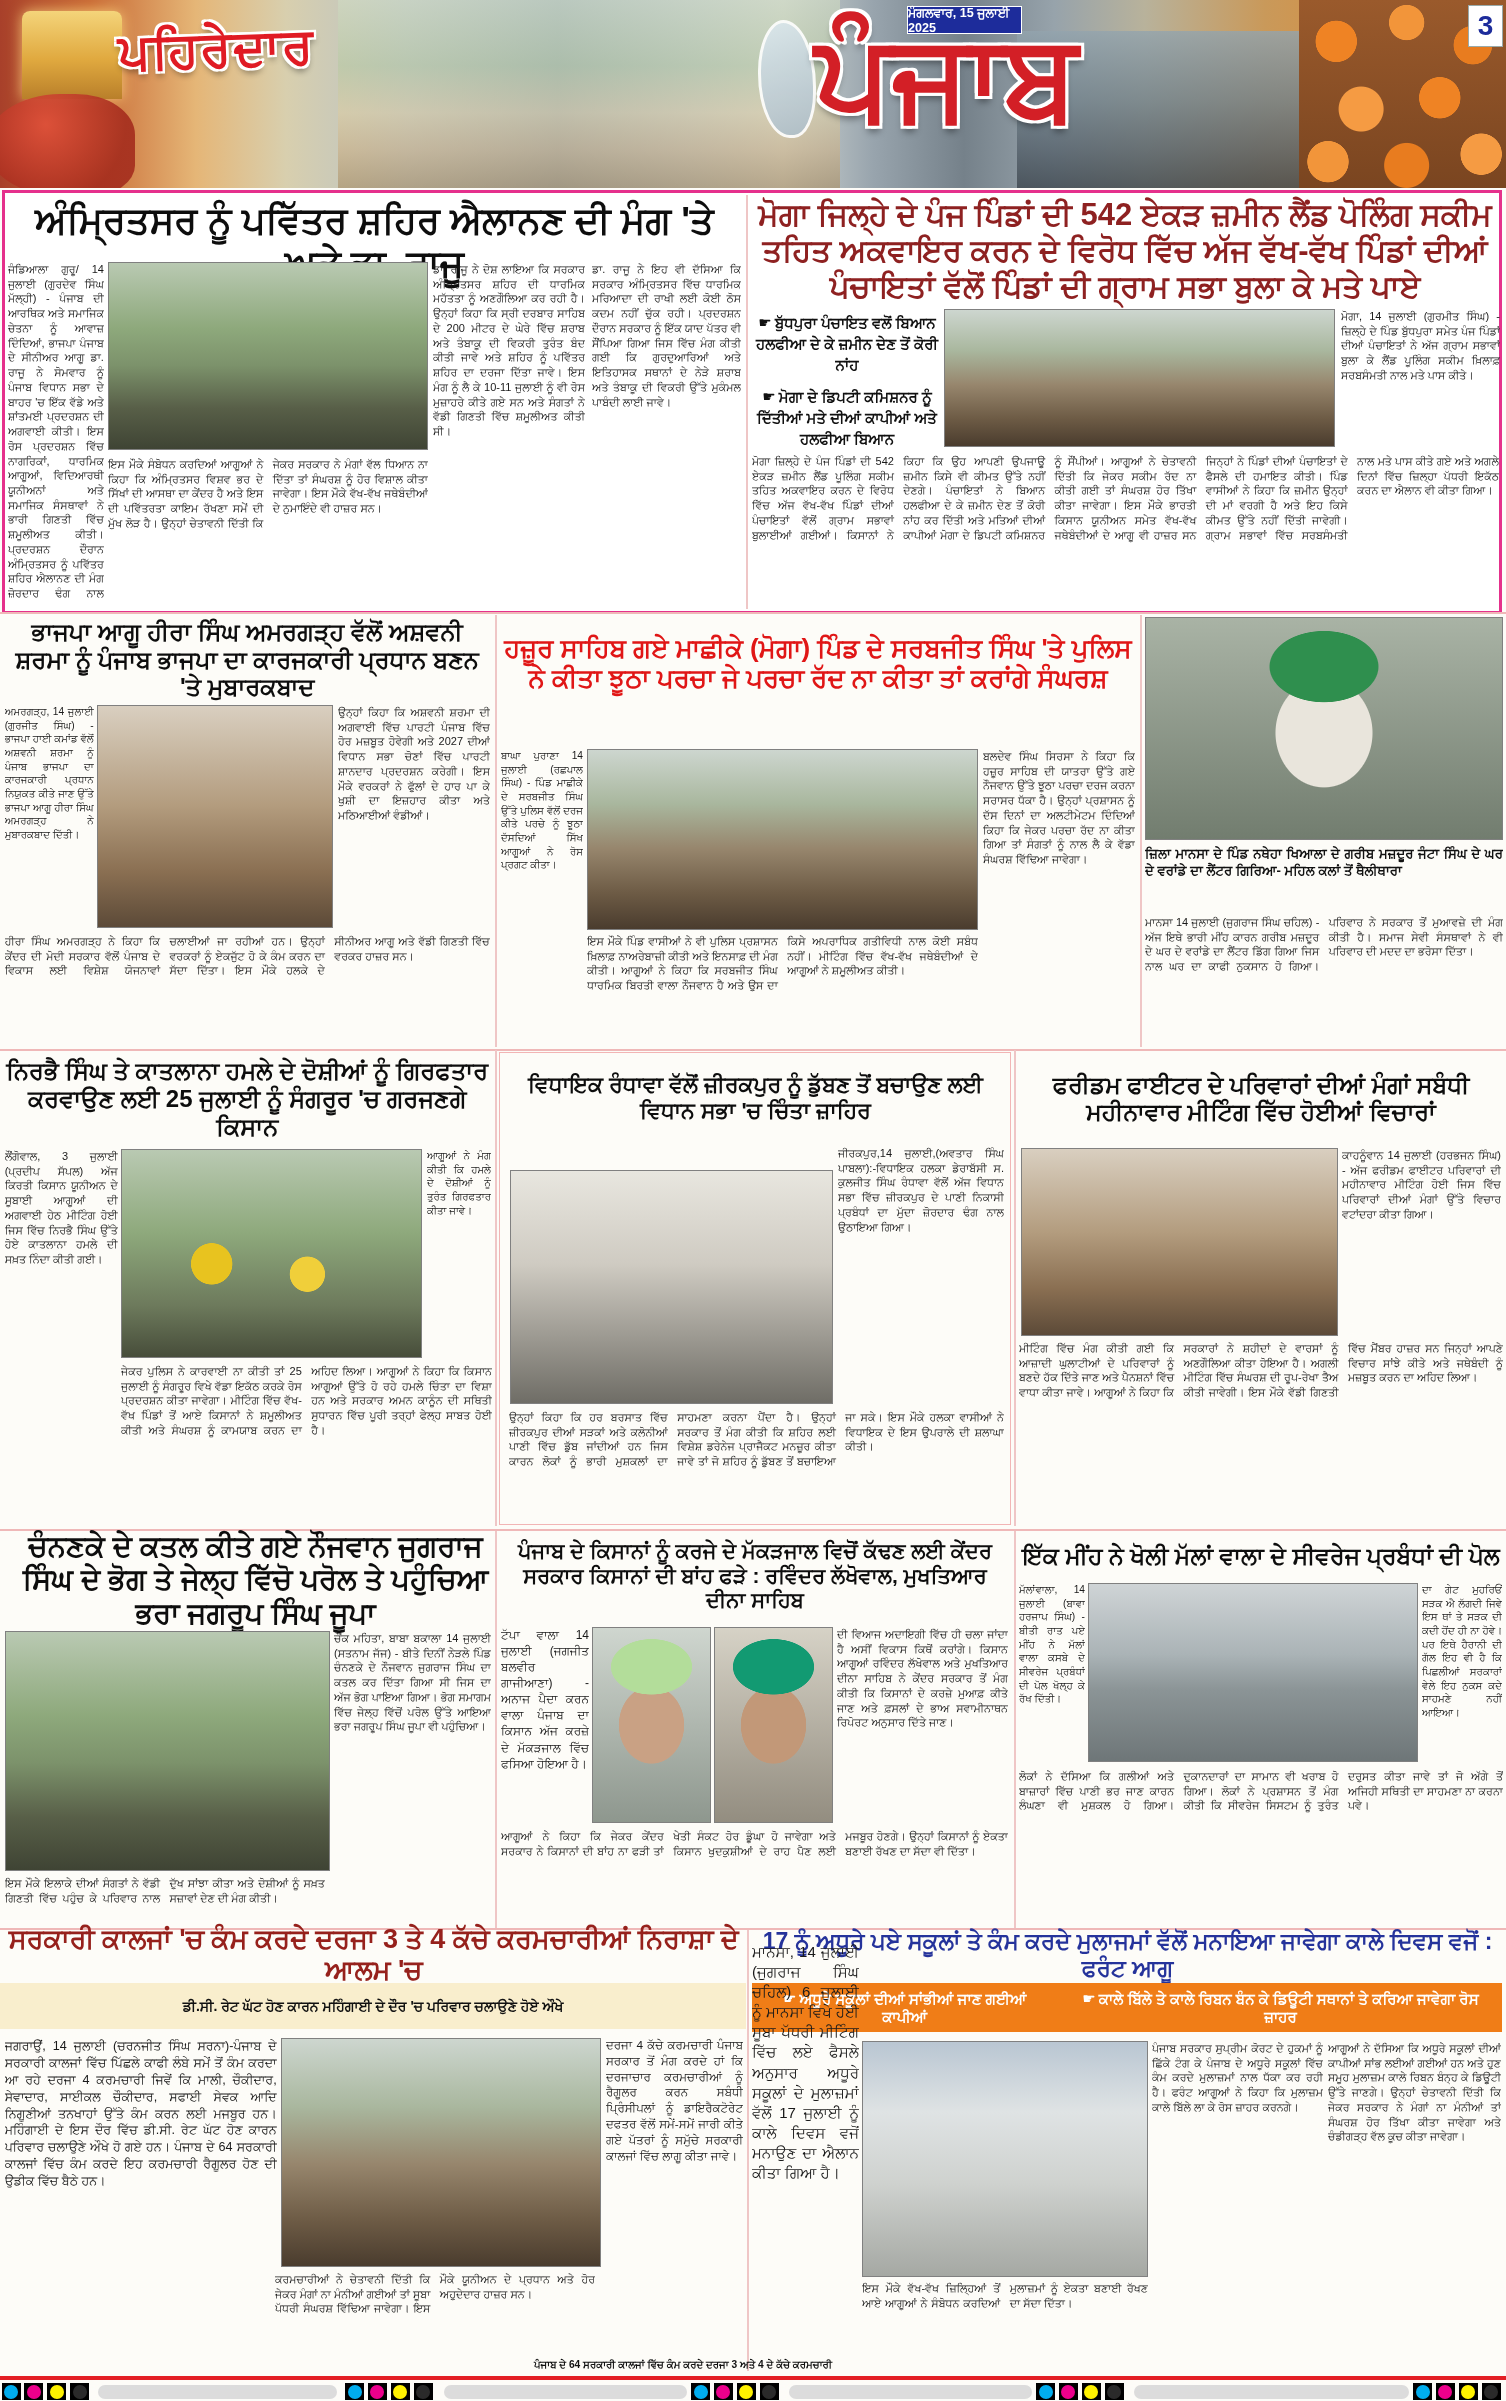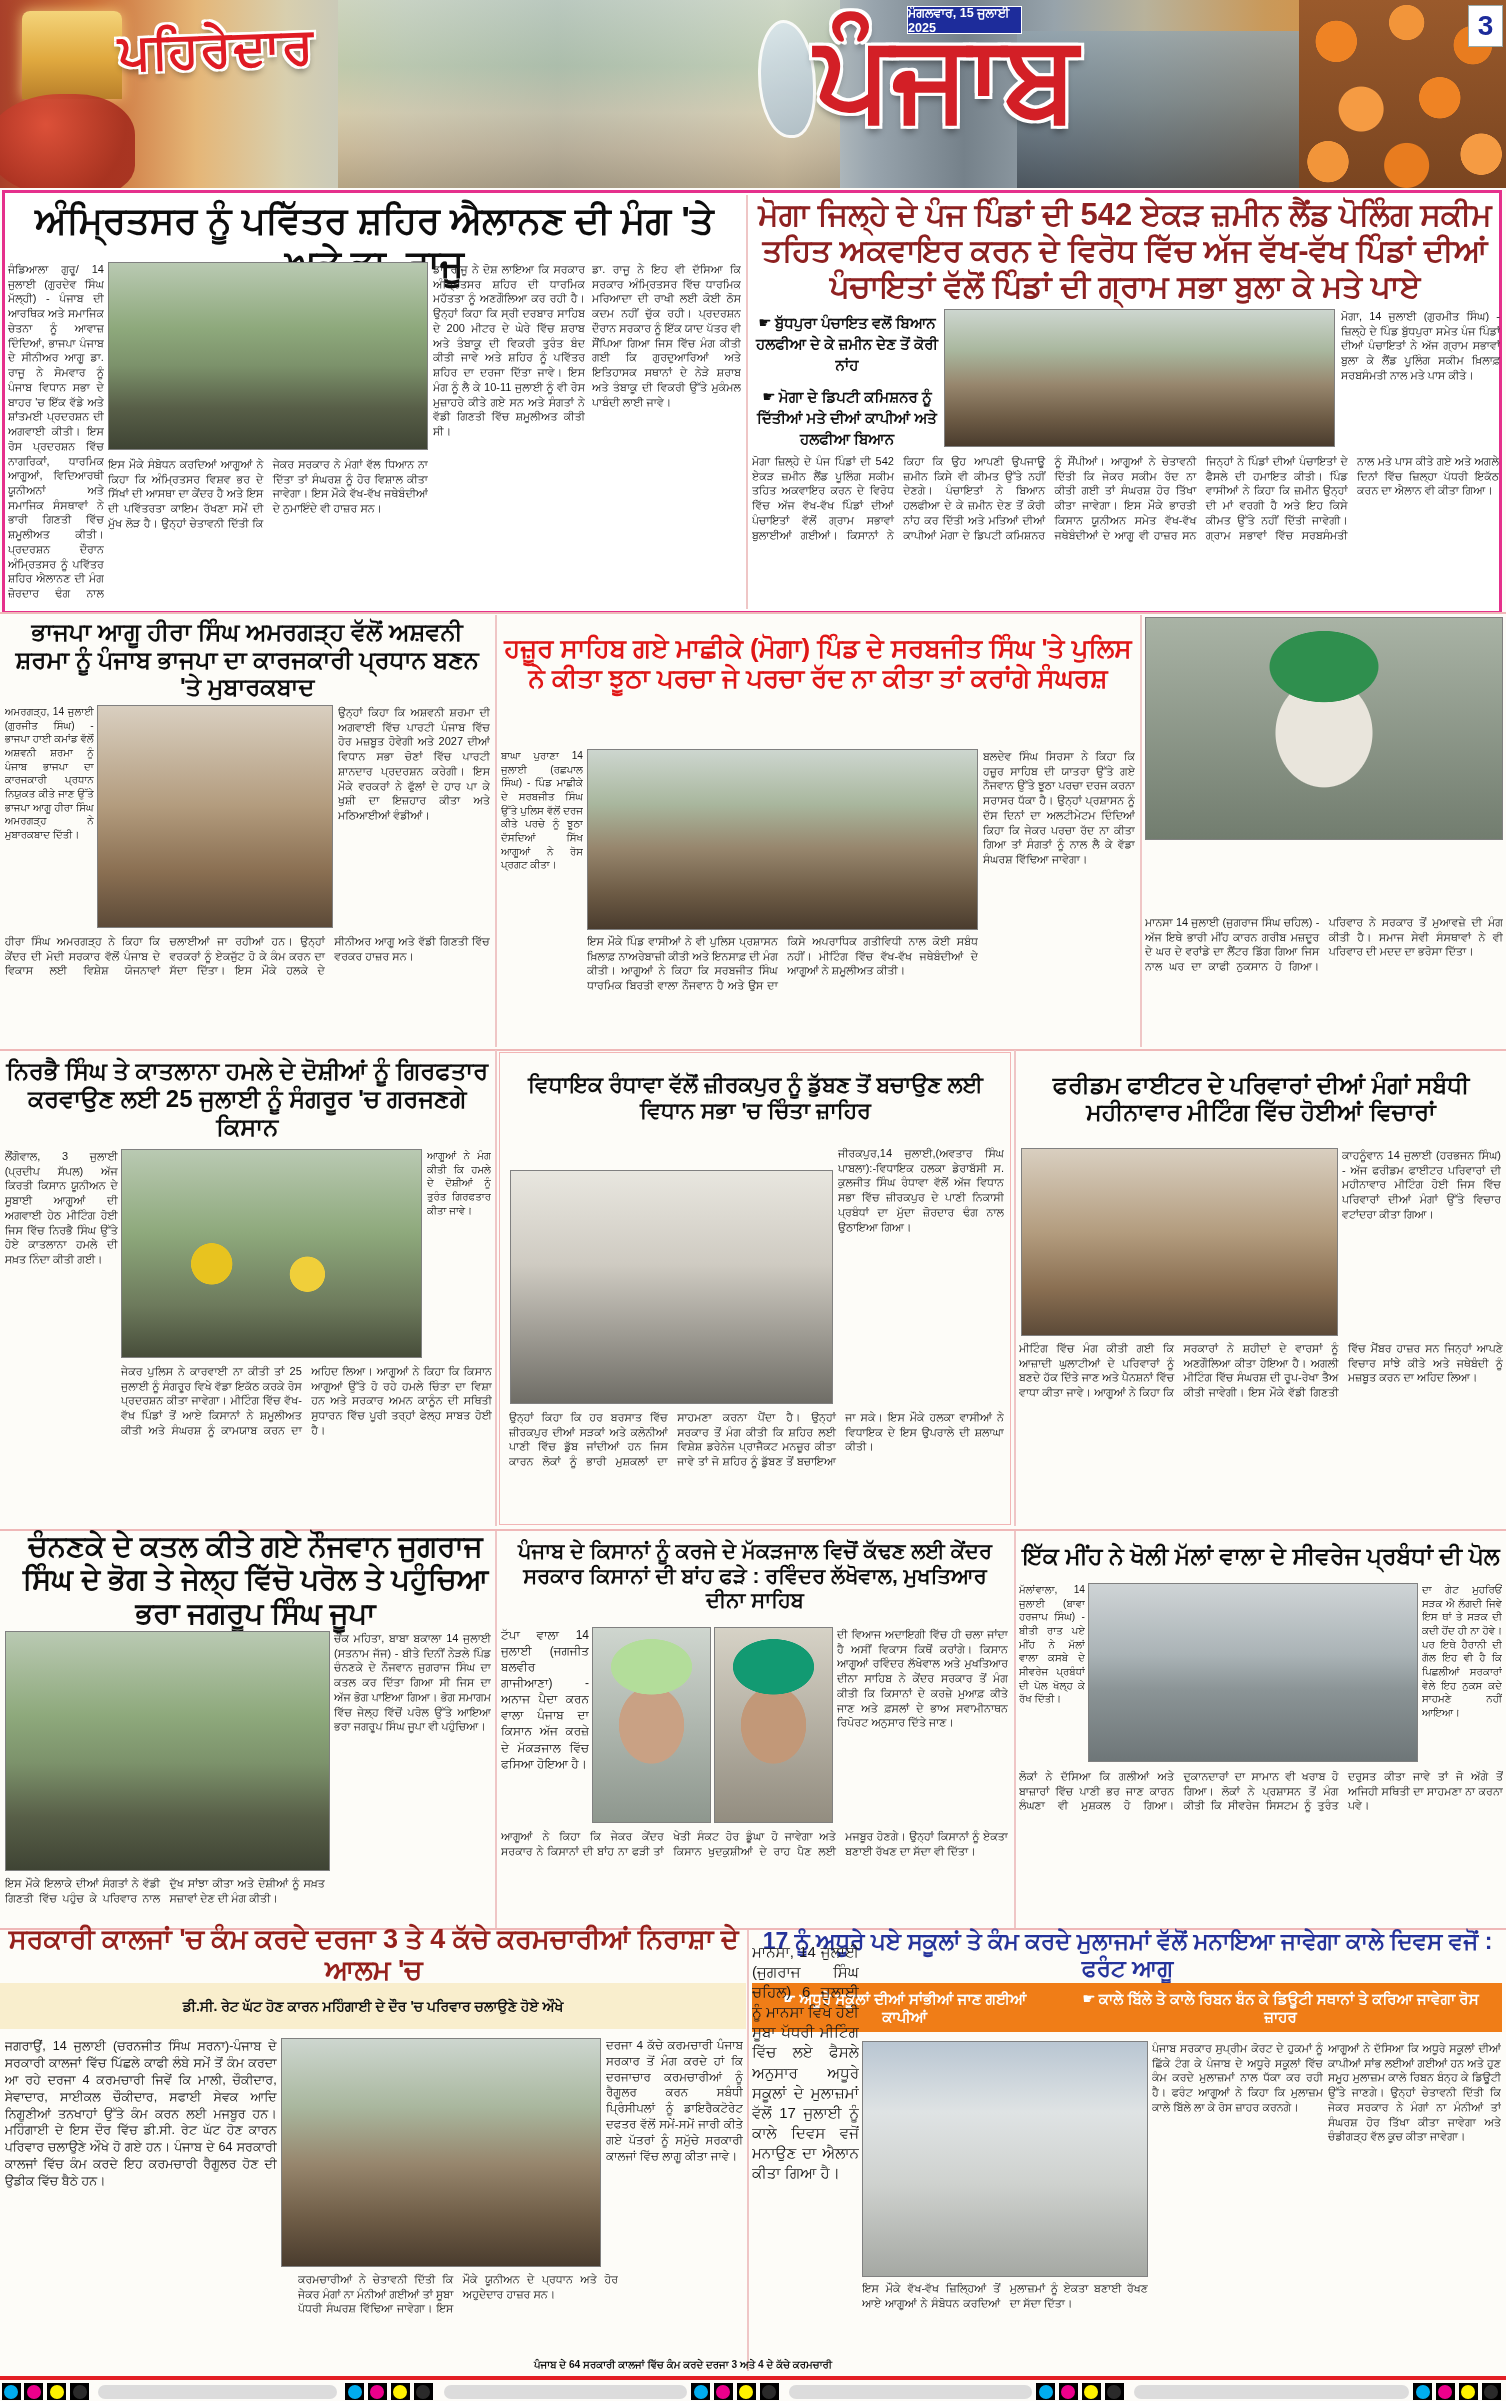--- a/index.html
+++ b/index.html
@@ -120,20 +120,21 @@
   <div class="tx" style="left:338px;top:705px;width:152px;height:223px">ਉਨ੍ਹਾਂ ਕਿਹਾ ਕਿ ਅਸ਼ਵਨੀ ਸ਼ਰਮਾ ਦੀ ਅਗਵਾਈ ਵਿੱਚ ਪਾਰਟੀ ਪੰਜਾਬ ਵਿੱਚ ਹੋਰ ਮਜ਼ਬੂਤ ਹੋਵੇਗੀ ਅਤੇ 2027 ਦੀਆਂ ਵਿਧਾਨ ਸਭਾ ਚੋਣਾਂ ਵਿੱਚ ਪਾਰਟੀ ਸ਼ਾਨਦਾਰ ਪ੍ਰਦਰਸ਼ਨ ਕਰੇਗੀ। ਇਸ ਮੌਕੇ ਵਰਕਰਾਂ ਨੇ ਫੁੱਲਾਂ ਦੇ ਹਾਰ ਪਾ ਕੇ ਖੁਸ਼ੀ ਦਾ ਇਜ਼ਹਾਰ ਕੀਤਾ ਅਤੇ ਮਠਿਆਈਆਂ ਵੰਡੀਆਂ।</div>
   <div class="tx c3" style="left:4.7px;top:934px;width:485px;height:111px">ਹੀਰਾ ਸਿੰਘ ਅਮਰਗੜ੍ਹ ਨੇ ਕਿਹਾ ਕਿ ਕੇਂਦਰ ਦੀ ਮੋਦੀ ਸਰਕਾਰ ਵੱਲੋਂ ਪੰਜਾਬ ਦੇ ਵਿਕਾਸ ਲਈ ਵਿਸ਼ੇਸ਼ ਯੋਜਨਾਵਾਂ ਚਲਾਈਆਂ ਜਾ ਰਹੀਆਂ ਹਨ। ਉਨ੍ਹਾਂ ਵਰਕਰਾਂ ਨੂੰ ਏਕਜੁੱਟ ਹੋ ਕੇ ਕੰਮ ਕਰਨ ਦਾ ਸੱਦਾ ਦਿੱਤਾ। ਇਸ ਮੌਕੇ ਹਲਕੇ ਦੇ ਸੀਨੀਅਰ ਆਗੂ ਅਤੇ ਵੱਡੀ ਗਿਣਤੀ ਵਿੱਚ ਵਰਕਰ ਹਾਜ਼ਰ ਸਨ।</div>
 
   <div class="hl red" style="left:504px;top:622px;width:628px;height:82px;font-size:26px">ਹਜ਼ੂਰ ਸਾਹਿਬ ਗਏ ਮਾਛੀਕੇ (ਮੋਗਾ) ਪਿੰਡ ਦੇ ਸਰਬਜੀਤ ਸਿੰਘ 'ਤੇ ਪੁਲਿਸ ਨੇ ਕੀਤਾ ਝੂਠਾ ਪਰਚਾ ਜੇ ਪਰਚਾ ਰੱਦ ਨਾ ਕੀਤਾ ਤਾਂ ਕਰਾਂਗੇ ਸੰਘਰਸ਼</div>
   <div class="tx" style="left:501px;top:749px;width:82px;height:295px;font-size:10.2px">ਬਾਘਾ ਪੁਰਾਣਾ 14 ਜੁਲਾਈ (ਰਛਪਾਲ ਸਿੰਘ) - ਪਿੰਡ ਮਾਛੀਕੇ ਦੇ ਸਰਬਜੀਤ ਸਿੰਘ ਉੱਤੇ ਪੁਲਿਸ ਵੱਲੋਂ ਦਰਜ ਕੀਤੇ ਪਰਚੇ ਨੂੰ ਝੂਠਾ ਦੱਸਦਿਆਂ ਸਿੱਖ ਆਗੂਆਂ ਨੇ ਰੋਸ ਪ੍ਰਗਟ ਕੀਤਾ।</div>
   <div class="ph p-group" style="left:587px;top:749px;width:391px;height:181px"></div>
   <div class="tx" style="left:983px;top:749px;width:152px;height:295px">ਬਲਦੇਵ ਸਿੰਘ ਸਿਰਸਾ ਨੇ ਕਿਹਾ ਕਿ ਹਜ਼ੂਰ ਸਾਹਿਬ ਦੀ ਯਾਤਰਾ ਉੱਤੇ ਗਏ ਨੌਜਵਾਨ ਉੱਤੇ ਝੂਠਾ ਪਰਚਾ ਦਰਜ ਕਰਨਾ ਸਰਾਸਰ ਧੱਕਾ ਹੈ। ਉਨ੍ਹਾਂ ਪ੍ਰਸ਼ਾਸਨ ਨੂੰ ਦੱਸ ਦਿਨਾਂ ਦਾ ਅਲਟੀਮੇਟਮ ਦਿੰਦਿਆਂ ਕਿਹਾ ਕਿ ਜੇਕਰ ਪਰਚਾ ਰੱਦ ਨਾ ਕੀਤਾ ਗਿਆ ਤਾਂ ਸੰਗਤਾਂ ਨੂੰ ਨਾਲ ਲੈ ਕੇ ਵੱਡਾ ਸੰਘਰਸ਼ ਵਿੱਢਿਆ ਜਾਵੇਗਾ।</div>
   <div class="tx c2" style="left:587px;top:934px;width:391px;height:110px">ਇਸ ਮੌਕੇ ਪਿੰਡ ਵਾਸੀਆਂ ਨੇ ਵੀ ਪੁਲਿਸ ਪ੍ਰਸ਼ਾਸਨ ਖ਼ਿਲਾਫ਼ ਨਾਅਰੇਬਾਜ਼ੀ ਕੀਤੀ ਅਤੇ ਇਨਸਾਫ਼ ਦੀ ਮੰਗ ਕੀਤੀ। ਆਗੂਆਂ ਨੇ ਕਿਹਾ ਕਿ ਸਰਬਜੀਤ ਸਿੰਘ ਧਾਰਮਿਕ ਬਿਰਤੀ ਵਾਲਾ ਨੌਜਵਾਨ ਹੈ ਅਤੇ ਉਸ ਦਾ ਕਿਸੇ ਅਪਰਾਧਿਕ ਗਤੀਵਿਧੀ ਨਾਲ ਕੋਈ ਸਬੰਧ ਨਹੀਂ। ਮੀਟਿੰਗ ਵਿੱਚ ਵੱਖ-ਵੱਖ ਜਥੇਬੰਦੀਆਂ ਦੇ ਆਗੂਆਂ ਨੇ ਸ਼ਮੂਲੀਅਤ ਕੀਤੀ।</div>
 
   <div class="ph p-farmer" style="left:1145px;top:617px;width:358px;height:223px"></div>
+  <div class="cap" style="left:1145px;top:845px;width:358px;height:66px">ਜ਼ਿਲਾ ਮਾਨਸਾ ਦੇ ਪਿੰਡ ਨਥੇਹਾ ਖਿਆਲਾ ਦੇ ਗਰੀਬ ਮਜ਼ਦੂਰ ਜੰਟਾ ਸਿੰਘ ਦੇ ਘਰ ਦੇ ਵਰਾਂਡੇ ਦਾ ਲੈਂਟਰ ਗਿਰਿਆ- ਮਹਿਲ ਕਲਾਂ ਤੋਂ ਥੈਲੀਥਾਰਾ</div>
   <div class="tx c2" style="left:1145px;top:915px;width:358px;height:130px">ਮਾਨਸਾ 14 ਜੁਲਾਈ (ਜੁਗਰਾਜ ਸਿੰਘ ਚਹਿਲ) - ਅੱਜ ਇਥੇ ਭਾਰੀ ਮੀਂਹ ਕਾਰਨ ਗਰੀਬ ਮਜ਼ਦੂਰ ਦੇ ਘਰ ਦੇ ਵਰਾਂਡੇ ਦਾ ਲੈਂਟਰ ਡਿੱਗ ਗਿਆ ਜਿਸ ਨਾਲ ਘਰ ਦਾ ਕਾਫੀ ਨੁਕਸਾਨ ਹੋ ਗਿਆ। ਪਰਿਵਾਰ ਨੇ ਸਰਕਾਰ ਤੋਂ ਮੁਆਵਜ਼ੇ ਦੀ ਮੰਗ ਕੀਤੀ ਹੈ। ਸਮਾਜ ਸੇਵੀ ਸੰਸਥਾਵਾਂ ਨੇ ਵੀ ਪਰਿਵਾਰ ਦੀ ਮਦਦ ਦਾ ਭਰੋਸਾ ਦਿੱਤਾ।</div>
 
   <div class="hr" style="left:0;top:1049px;width:1506px"></div>
   <div class="vr" style="left:495px;top:1050px;height:476px"></div>
   <div class="vr" style="left:1014px;top:1050px;height:476px"></div>
 
   <div class="hl" style="left:4.7px;top:1055px;width:485px;height:88px;font-size:24px">ਨਿਰਭੈ ਸਿੰਘ ਤੇ ਕਾਤਲਾਨਾ ਹਮਲੇ ਦੇ ਦੋਸ਼ੀਆਂ ਨੂੰ ਗਿਰਫਤਾਰ ਕਰਵਾਉਣ ਲਈ 25 ਜੁਲਾਈ ਨੂੰ ਸੰਗਰੂਰ 'ਚ ਗਰਜਣਗੇ ਕਿਸਾਨ</div>
   <div class="tx" style="left:4.7px;top:1149px;width:113px;height:374px">ਲੌਂਗੋਵਾਲ, 3 ਜੁਲਾਈ (ਪ੍ਰਦੀਪ ਸੱਪਲ) ਅੱਜ ਕਿਰਤੀ ਕਿਸਾਨ ਯੂਨੀਅਨ ਦੇ ਸੂਬਾਈ ਆਗੂਆਂ ਦੀ ਅਗਵਾਈ ਹੇਠ ਮੀਟਿੰਗ ਹੋਈ ਜਿਸ ਵਿੱਚ ਨਿਰਭੈ ਸਿੰਘ ਉੱਤੇ ਹੋਏ ਕਾਤਲਾਨਾ ਹਮਲੇ ਦੀ ਸਖ਼ਤ ਨਿੰਦਾ ਕੀਤੀ ਗਈ।</div>
   <div class="ph p-yellow" style="left:121px;top:1149px;width:301px;height:209px"></div>
   <div class="tx" style="left:427px;top:1149px;width:64px;height:209px;font-size:10.2px">ਆਗੂਆਂ ਨੇ ਮੰਗ ਕੀਤੀ ਕਿ ਹਮਲੇ ਦੇ ਦੋਸ਼ੀਆਂ ਨੂੰ ਤੁਰੰਤ ਗਿਰਫਤਾਰ ਕੀਤਾ ਜਾਵੇ।</div>
@@ -173,21 +174,21 @@
   <div class="tx c3" style="left:1019px;top:1769px;width:484px;height:155px">ਲੋਕਾਂ ਨੇ ਦੱਸਿਆ ਕਿ ਗਲੀਆਂ ਅਤੇ ਬਾਜ਼ਾਰਾਂ ਵਿੱਚ ਪਾਣੀ ਭਰ ਜਾਣ ਕਾਰਨ ਲੰਘਣਾ ਵੀ ਮੁਸ਼ਕਲ ਹੋ ਗਿਆ। ਦੁਕਾਨਦਾਰਾਂ ਦਾ ਸਾਮਾਨ ਵੀ ਖਰਾਬ ਹੋ ਗਿਆ। ਲੋਕਾਂ ਨੇ ਪ੍ਰਸ਼ਾਸਨ ਤੋਂ ਮੰਗ ਕੀਤੀ ਕਿ ਸੀਵਰੇਜ ਸਿਸਟਮ ਨੂੰ ਤੁਰੰਤ ਦਰੁਸਤ ਕੀਤਾ ਜਾਵੇ ਤਾਂ ਜੋ ਅੱਗੇ ਤੋਂ ਅਜਿਹੀ ਸਥਿਤੀ ਦਾ ਸਾਹਮਣਾ ਨਾ ਕਰਨਾ ਪਵੇ।</div>
 
   <div class="hr" style="left:0;top:1928px;width:1506px"></div>
   <div class="vr" style="left:747px;top:1930px;height:441px"></div>
 
   <div class="hl maroon2" style="left:6.3px;top:1933px;width:735px;height:44px;font-size:27px">ਸਰਕਾਰੀ ਕਾਲਜਾਂ 'ਚ ਕੰਮ ਕਰਦੇ ਦਰਜਾ 3 ਤੇ 4 ਕੱਚੇ ਕਰਮਚਾਰੀਆਂ ਨਿਰਾਸ਼ਾ ਦੇ ਆਲਮ 'ਚ</div>
   <div class="subbar" style="left:0;top:1983px;width:746px;height:46px;font-size:14px">ਡੀ.ਸੀ. ਰੇਟ ਘੱਟ ਹੋਣ ਕਾਰਨ ਮਹਿੰਗਾਈ ਦੇ ਦੌਰ 'ਚ ਪਰਿਵਾਰ ਚਲਾਉਣੇ ਹੋਏ ਔਖੇ</div>
   <div class="tx" style="left:4.7px;top:2038px;width:272px;height:330px;font-size:12.6px">ਜਗਰਾਉਂ, 14 ਜੁਲਾਈ (ਚਰਨਜੀਤ ਸਿੰਘ ਸਰਨਾ)-ਪੰਜਾਬ ਦੇ ਸਰਕਾਰੀ ਕਾਲਜਾਂ ਵਿੱਚ ਪਿੱਛਲੇ ਕਾਫੀ ਲੰਬੇ ਸਮੇਂ ਤੋਂ ਕੰਮ ਕਰਦਾ ਆ ਰਹੇ ਦਰਜਾ 4 ਕਰਮਚਾਰੀ ਜਿਵੇਂ ਕਿ ਮਾਲੀ, ਚੌਕੀਦਾਰ, ਸੇਵਾਦਾਰ, ਸਾਈਕਲ ਚੌਕੀਦਾਰ, ਸਫਾਈ ਸੇਵਕ ਆਦਿ ਨਿਗੂਣੀਆਂ ਤਨਖਾਹਾਂ ਉੱਤੇ ਕੰਮ ਕਰਨ ਲਈ ਮਜਬੂਰ ਹਨ। ਮਹਿੰਗਾਈ ਦੇ ਇਸ ਦੌਰ ਵਿੱਚ ਡੀ.ਸੀ. ਰੇਟ ਘੱਟ ਹੋਣ ਕਾਰਨ ਪਰਿਵਾਰ ਚਲਾਉਣੇ ਔਖੇ ਹੋ ਗਏ ਹਨ। ਪੰਜਾਬ ਦੇ 64 ਸਰਕਾਰੀ ਕਾਲਜਾਂ ਵਿੱਚ ਕੰਮ ਕਰਦੇ ਇਹ ਕਰਮਚਾਰੀ ਰੈਗੂਲਰ ਹੋਣ ਦੀ ਉਡੀਕ ਵਿੱਚ ਬੈਠੇ ਹਨ।</div>
   <div class="ph p-group" style="left:281px;top:2038px;width:320px;height:229px"></div>
   <div class="tx" style="left:606px;top:2038px;width:137px;height:330px;font-size:11.8px">ਦਰਜਾ 4 ਕੱਚੇ ਕਰਮਚਾਰੀ ਪੰਜਾਬ ਸਰਕਾਰ ਤੋਂ ਮੰਗ ਕਰਦੇ ਹਾਂ ਕਿ ਦਰਜਾਚਾਰ ਕਰਮਚਾਰੀਆਂ ਨੂੰ ਰੈਗੂਲਰ ਕਰਨ ਸਬੰਧੀ ਪ੍ਰਿੰਸੀਪਲਾਂ ਨੂੰ ਡਾਇਰੈਕਟੋਰੇਟ ਦਫਤਰ ਵੱਲੋਂ ਸਮੇਂ-ਸਮੇਂ ਜਾਰੀ ਕੀਤੇ ਗਏ ਪੱਤਰਾਂ ਨੂੰ ਸਮੁੱਚੇ ਸਰਕਾਰੀ ਕਾਲਜਾਂ ਵਿੱਚ ਲਾਗੂ ਕੀਤਾ ਜਾਵੇ।</div>
-  <div class="tx c2" style="left:298px;top:2272px;width:320px;height:82px">ਕਰਮਚਾਰੀਆਂ ਨੇ ਚੇਤਾਵਨੀ ਦਿੱਤੀ ਕਿ ਜੇਕਰ ਮੰਗਾਂ ਨਾ ਮੰਨੀਆਂ ਗਈਆਂ ਤਾਂ ਸੂਬਾ ਪੱਧਰੀ ਸੰਘਰਸ਼ ਵਿੱਢਿਆ ਜਾਵੇਗਾ। ਇਸ ਮੌਕੇ ਯੂਨੀਅਨ ਦੇ ਪ੍ਰਧਾਨ ਅਤੇ ਹੋਰ ਅਹੁਦੇਦਾਰ ਹਾਜ਼ਰ ਸਨ।</div>
+  <div class="tx c2" style="left:275px;top:2272px;width:320px;height:82px">ਕਰਮਚਾਰੀਆਂ ਨੇ ਚੇਤਾਵਨੀ ਦਿੱਤੀ ਕਿ ਜੇਕਰ ਮੰਗਾਂ ਨਾ ਮੰਨੀਆਂ ਗਈਆਂ ਤਾਂ ਸੂਬਾ ਪੱਧਰੀ ਸੰਘਰਸ਼ ਵਿੱਢਿਆ ਜਾਵੇਗਾ। ਇਸ ਮੌਕੇ ਯੂਨੀਅਨ ਦੇ ਪ੍ਰਧਾਨ ਅਤੇ ਹੋਰ ਅਹੁਦੇਦਾਰ ਹਾਜ਼ਰ ਸਨ।</div>
   <div class="cap" style="left:518px;top:2358px;width:330px;height:15.7px;font-size:10.2px;text-align:center">ਪੰਜਾਬ ਦੇ 64 ਸਰਕਾਰੀ ਕਾਲਜਾਂ ਵਿੱਚ ਕੰਮ ਕਰਦੇ ਦਰਜਾ 3 ਅਤੇ 4 ਦੇ ਕੱਚੇ ਕਰਮਚਾਰੀ</div>
 
   <div class="hl blue" style="left:754px;top:1933px;width:747px;height:44px;font-size:23px">17 ਨੂੰ ਅਧੂਰੇ ਪਏ ਸਕੂਲਾਂ ਤੇ ਕੰਮ ਕਰਦੇ ਮੁਲਾਜਮਾਂ ਵੱਲੋਂ ਮਨਾਇਆ ਜਾਵੇਗਾ ਕਾਲੇ ਦਿਵਸ ਵਜੋਂ : ਫਰੰਟ ਆਗੂ</div>
   <div class="orangebar" style="left:752px;top:1983px;width:750px;height:49px">
     <span><span class="hand" style="color:#fff">☛</span><span>ਅਧੂਰੇ ਸਕੂਲਾਂ ਦੀਆਂ ਸਾਂਭੀਆਂ ਜਾਣ ਗਈਆਂ ਕਾਪੀਆਂ</span></span>
     <span><span class="hand" style="color:#fff">☛</span><span>ਕਾਲੇ ਬਿੱਲੇ ਤੇ ਕਾਲੇ ਰਿਬਨ ਬੰਨ ਕੇ ਡਿਊਟੀ ਸਥਾਨਾਂ ਤੇ ਕਰਿਆ ਜਾਵੇਗਾ ਰੋਸ ਜ਼ਾਹਰ</span></span>
   </div>
   <div class="tx" style="left:752px;top:1942px;width:107px;height:327px;font-size:15px">ਮਾਨਸਾ, 14 ਜੁਲਾਈ (ਜੁਗਰਾਜ ਸਿੰਘ ਚਹਿਲ) 6 ਜੁਲਾਈ ਨੂੰ ਮਾਨਸਾ ਵਿਖੇ ਹੋਈ ਸੂਬਾ ਪੱਧਰੀ ਮੀਟਿੰਗ ਵਿੱਚ ਲਏ ਫੈਸਲੇ ਅਨੁਸਾਰ ਅਧੂਰੇ ਸਕੂਲਾਂ ਦੇ ਮੁਲਾਜ਼ਮਾਂ ਵੱਲੋਂ 17 ਜੁਲਾਈ ਨੂੰ ਕਾਲੇ ਦਿਵਸ ਵਜੋਂ ਮਨਾਉਣ ਦਾ ਐਲਾਨ ਕੀਤਾ ਗਿਆ ਹੈ।</div>
   <div class="ph p-shed" style="left:862px;top:2041px;width:286px;height:236px"></div>
   <div class="tx" style="left:1152px;top:2041px;width:171px;height:236px">ਪੰਜਾਬ ਸਰਕਾਰ ਸੁਪ੍ਰੀਮ ਕੋਰਟ ਦੇ ਹੁਕਮਾਂ ਨੂੰ ਛਿੱਕੇ ਟੰਗ ਕੇ ਪੰਜਾਬ ਦੇ ਅਧੂਰੇ ਸਕੂਲਾਂ ਵਿੱਚ ਕੰਮ ਕਰਦੇ ਮੁਲਾਜ਼ਮਾਂ ਨਾਲ ਧੱਕਾ ਕਰ ਰਹੀ ਹੈ। ਫਰੰਟ ਆਗੂਆਂ ਨੇ ਕਿਹਾ ਕਿ ਮੁਲਾਜ਼ਮ ਕਾਲੇ ਬਿੱਲੇ ਲਾ ਕੇ ਰੋਸ ਜ਼ਾਹਰ ਕਰਨਗੇ।</div>

